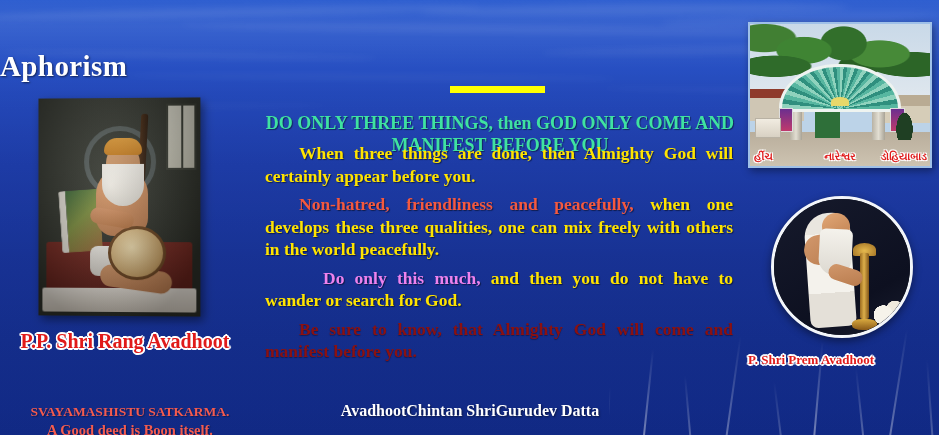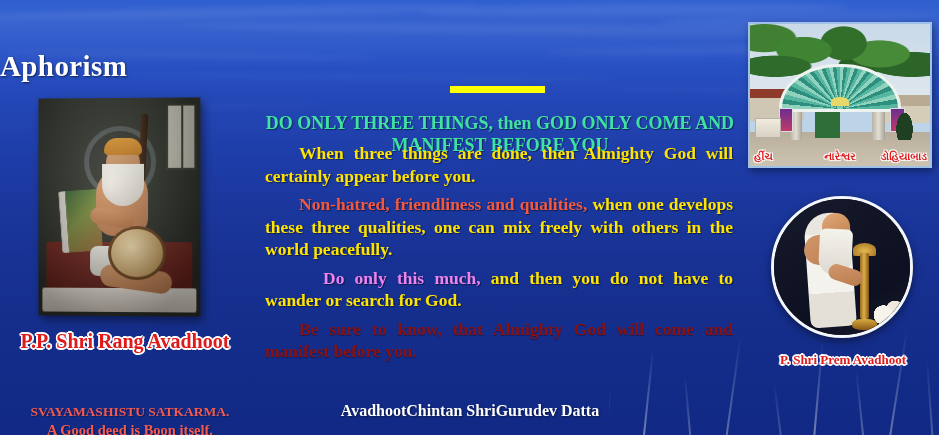--- a/index.html
+++ b/index.html
@@ -226,21 +226,21 @@
   #prem-photo .lampstem{position:absolute;left:63%;top:40%;width:7%;height:48%;
     background:linear-gradient(to right,#9a6a20,#dcae4a 45%,#805418);border-radius:2px;}
   #prem-photo .lamptop{position:absolute;left:58%;top:32%;width:17%;height:10%;
     background:radial-gradient(ellipse at 50% 60%,#e6b94e,#9a6a20);border-radius:50% 50% 10% 10%;}
   #prem-photo .lampbase{position:absolute;left:57%;bottom:4%;width:19%;height:8%;
     background:linear-gradient(to bottom,#d9a93f,#8a5a18);border-radius:40%;}
   #prem-photo .flowers{position:absolute;right:4%;bottom:6%;width:26%;height:22%;
     background:radial-gradient(circle at 40% 60%,#f6f3ea 0 34%,transparent 35%),
                radial-gradient(circle at 72% 42%,#efeadd 0 28%,transparent 29%);}
   #prem-caption{
-    position:absolute;left:748px;top:352px;width:190px;text-align:center;font-size:13px;
+    position:absolute;left:748px;top:352px;width:190px;text-align:left;font-size:13px;
   }
 </style>
 </head>
 <body>
 
 <div id="stage">
 
   <div class="water">
     <div class="wv w1"></div>
       <div class="wv w2"></div>
@@ -268,21 +268,21 @@
 
   <div id="title">Aphorism</div>
   <div id="title-rule"></div>
   <div id="subhead">DO ONLY THREE THINGS, then GOD ONLY COME AND MANIFEST BEFORE YOU</div>
 
   <div id="body-copy">
     <p>
       <span>When three things are done, then Almighty God will certainly appear before you.</span>
     </p>
     <p>
-      <span class="hl-red">Non-hatred, friendliness and qualities,</span><span> when one develops these three qualities, one can mix freely with others in the world peacefully.</span>
+      <span class="hl-red">Non-hatred, friendliness and peacefully,</span><span> when one develops these three qualities, one can mix freely with others in the world peacefully.</span>
     </p>
     <p>
       <span class="hl-violet">Do only this much,</span><span> and then you do not have to wander or search for God.</span>
     </p>
     <p class="p-dark">
       <span>Be sure to know, that Almighty God will come and manifest before you.</span>
     </p>
   </div>
 
   <div id="saint-photo">

